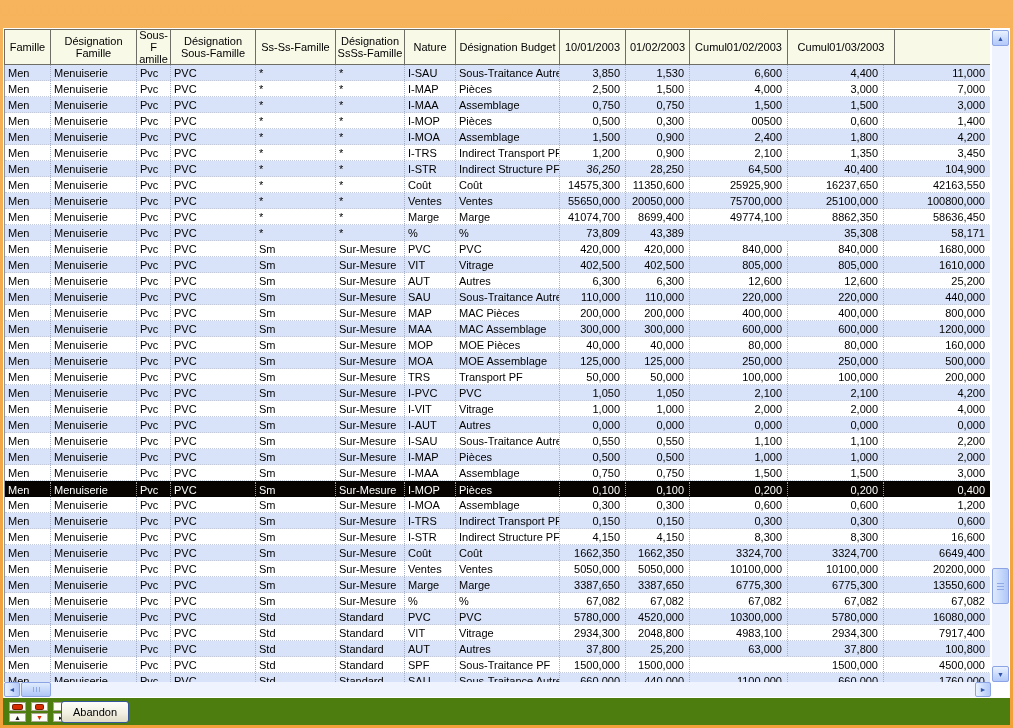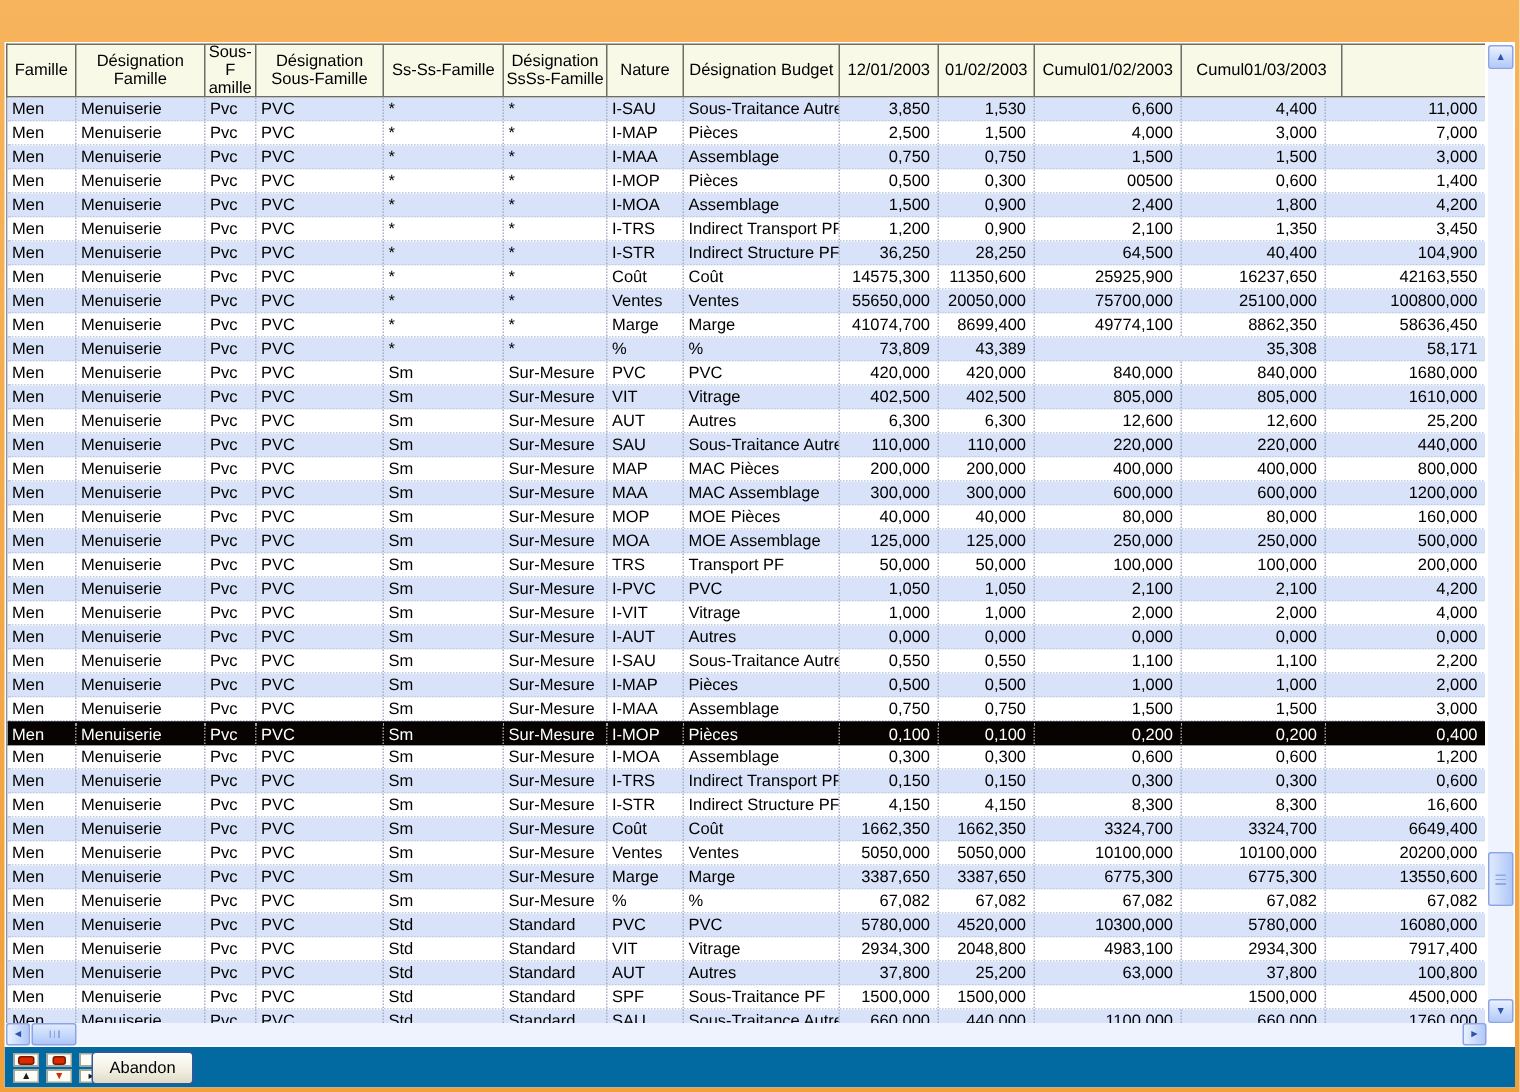--- a/index.html
+++ b/index.html
@@ -46,21 +46,21 @@
   .hsb .right{right:0;}
   .sb-thumb{position:absolute;box-sizing:border-box;border:1px solid #8CA4E4;border-radius:2px;
     background:linear-gradient(90deg,#DFEAFD,#C3D6FA 60%,#AFC6F8);}
   .vsb .sb-thumb{left:0;top:538px;width:17px;height:36px;background:linear-gradient(90deg,#DFEAFD,#C3D6FA 60%,#AFC6F8);}
   .vsb .sb-thumb::after{content:"";position:absolute;left:4px;right:4px;top:14px;height:7px;
     background:repeating-linear-gradient(180deg,#8FA9E6 0 1px,transparent 1px 3px);}
   .hsb .sb-thumb{top:0;left:17px;width:30px;height:15px;background:linear-gradient(180deg,#DFEAFD,#C3D6FA 60%,#AFC6F8);}
   .hsb .sb-thumb::after{content:"";position:absolute;top:4px;bottom:4px;left:11px;width:8px;
     background:repeating-linear-gradient(90deg,#8FA9E6 0 1px,transparent 1px 3px);}
   
-  .footer{position:absolute;top:670px;left:0;width:1007px;height:27px;background:#0369a1;}
+  .footer{position:absolute;top:670px;left:0;width:1007px;height:27px;background:#4d7c0f;}
   .nav-grid{position:absolute;left:6px;top:4px;display:grid;grid-template-columns:repeat(3,17px);grid-auto-rows:9px;gap:2px 5px;}
   .nav-btn{box-sizing:border-box;border:1px solid #A9A694;background:#FDFDF8;padding:0;margin:0;
     display:flex;align-items:center;justify-content:center;overflow:hidden;cursor:default;}
   .nav-ic{display:block;font-size:7px;line-height:7px;}
   .nav-ic.red-bar{width:9px;height:4px;background:#D92B00;border-radius:1px;box-shadow:0 0 0 1px #7A1800;}
   .nav-ic.red-bar-small{width:7px;height:4px;background:#D92B00;border-radius:1px;box-shadow:0 0 0 1px #7A1800;}
   .nav-ic.blank{width:9px;height:4px;}
   .nav-ic.up-triangle{color:#1A1A1A;}
   .nav-ic.down-triangle{color:#D92B00;}
   .nav-ic.inward-arrows{color:#1A1A1A;letter-spacing:-1px;}
@@ -82,21 +82,21 @@
 Famille</div>
         <div class="th" style="width: 34px;">Sous-F
 amille</div>
         <div class="th" style="width: 85px;">Désignation
 Sous-Famille</div>
         <div class="th" style="width: 80px;">Ss-Ss-Famille</div>
         <div class="th" style="width: 69px;">Désignation
 SsSs-Famille</div>
         <div class="th" style="width: 51px;">Nature</div>
         <div class="th" style="width: 104px;">Désignation Budget</div>
-        <div class="th" style="width: 66px;">12/01/2003</div>
+        <div class="th" style="width: 66px;">10/01/2003</div>
         <div class="th" style="width: 64px;">01/02/2003</div>
         <div class="th" style="width: 98px;">Cumul01/02/2003</div>
         <div class="th" style="width: 107px;">Cumul01/03/2003</div>
       </div>
     <div class="grid-body" id="grid-body">
         <div class="tr stripe">
           <div class="td" style="width: 46px;">Men</div>
           <div class="td" style="width: 86px;">Menuiserie</div>
           <div class="td" style="width: 34px;">Pvc</div>
           <div class="td" style="width: 85px;">PVC</div>
@@ -187,21 +187,21 @@
         </div>
         <div class="tr stripe">
           <div class="td" style="width: 46px;">Men</div>
           <div class="td" style="width: 86px;">Menuiserie</div>
           <div class="td" style="width: 34px;">Pvc</div>
           <div class="td" style="width: 85px;">PVC</div>
           <div class="td" style="width: 80px;">*</div>
           <div class="td" style="width: 69px;">*</div>
           <div class="td" style="width: 51px;">I-STR</div>
           <div class="td" style="width: 104px;">Indirect Structure PF</div>
-          <div class="td num" style="width: 66px;">36,250</div>
+          <div class="td num" style="width: 66px; font-style: italic;">36,250</div>
           <div class="td num" style="width: 64px;">28,250</div>
           <div class="td num" style="width: 98px;">64,500</div>
           <div class="td num" style="width: 96px;">40,400</div>
           <div class="td num" style="width: 107px;">104,900</div>
         </div>
         <div class="tr">
           <div class="td" style="width: 46px;">Men</div>
           <div class="td" style="width: 86px;">Menuiserie</div>
           <div class="td" style="width: 34px;">Pvc</div>
           <div class="td" style="width: 85px;">PVC</div>

